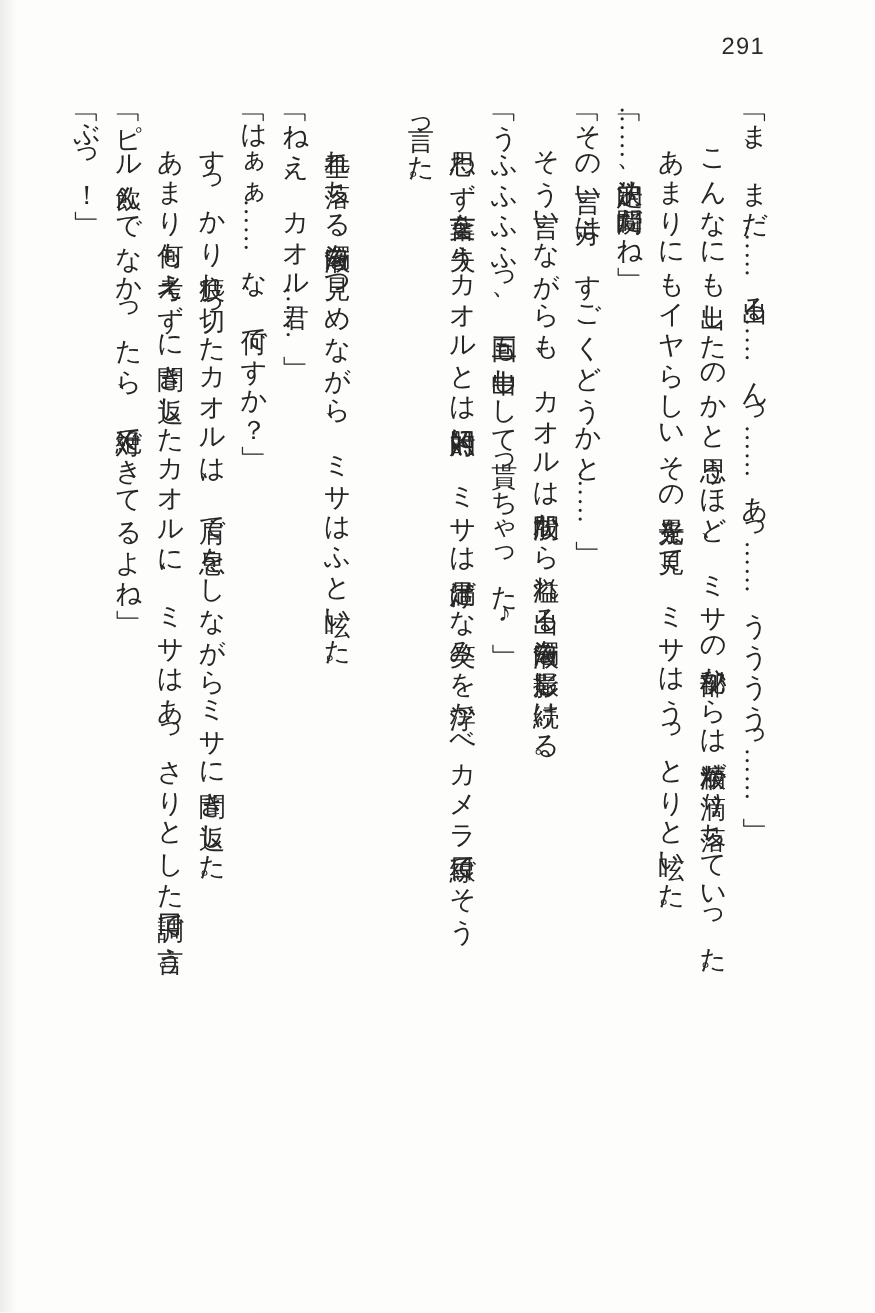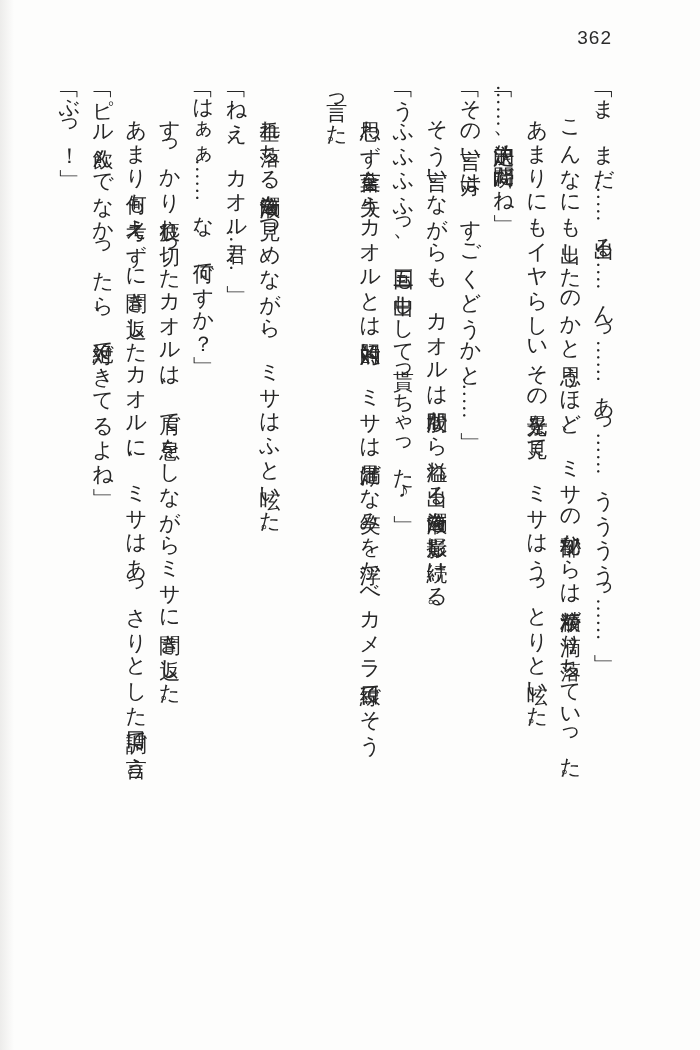--- a/index.html
+++ b/index.html
@@ -64,21 +64,21 @@
   .text-line:empty::before {
     content: "\200B";
   }
 </style>
 </head>
 <body>
 
 <div class="book-page">
   <div class="edge-shade"></div>
 
-  <div class="folio">362</div>
+  <div class="folio">291</div>
 
   <div class="text-block">
     <p class="text-line">「ま、まだ……出る……んっ……あっ……ううううっ……」</p>
     <p class="text-line indent">こんなにも出したのかと思うほど、ミサの秘部からは精液が滴り落ちていった。</p>
     <p class="text-line indent">あまりにもイヤらしいその光景を見て、ミサはうっとりと呟いた。</p>
     <p class="text-line">「……決定的、瞬間だね」</p>
     <p class="text-line">「その言い方は、すごくどうかと……」</p>
     <p class="text-line indent">そう言いながらも、カオルは股間から溢れ出る白濁液を撮影し続ける。</p>
     <p class="text-line">「うふふふふっ、三回も中出しして貰っちゃった♪」</p>
     <p class="text-line indent">思わず言葉を失うカオルとは対照的に、ミサは満足げな笑みを浮かべカメラ目線でそう</p>

